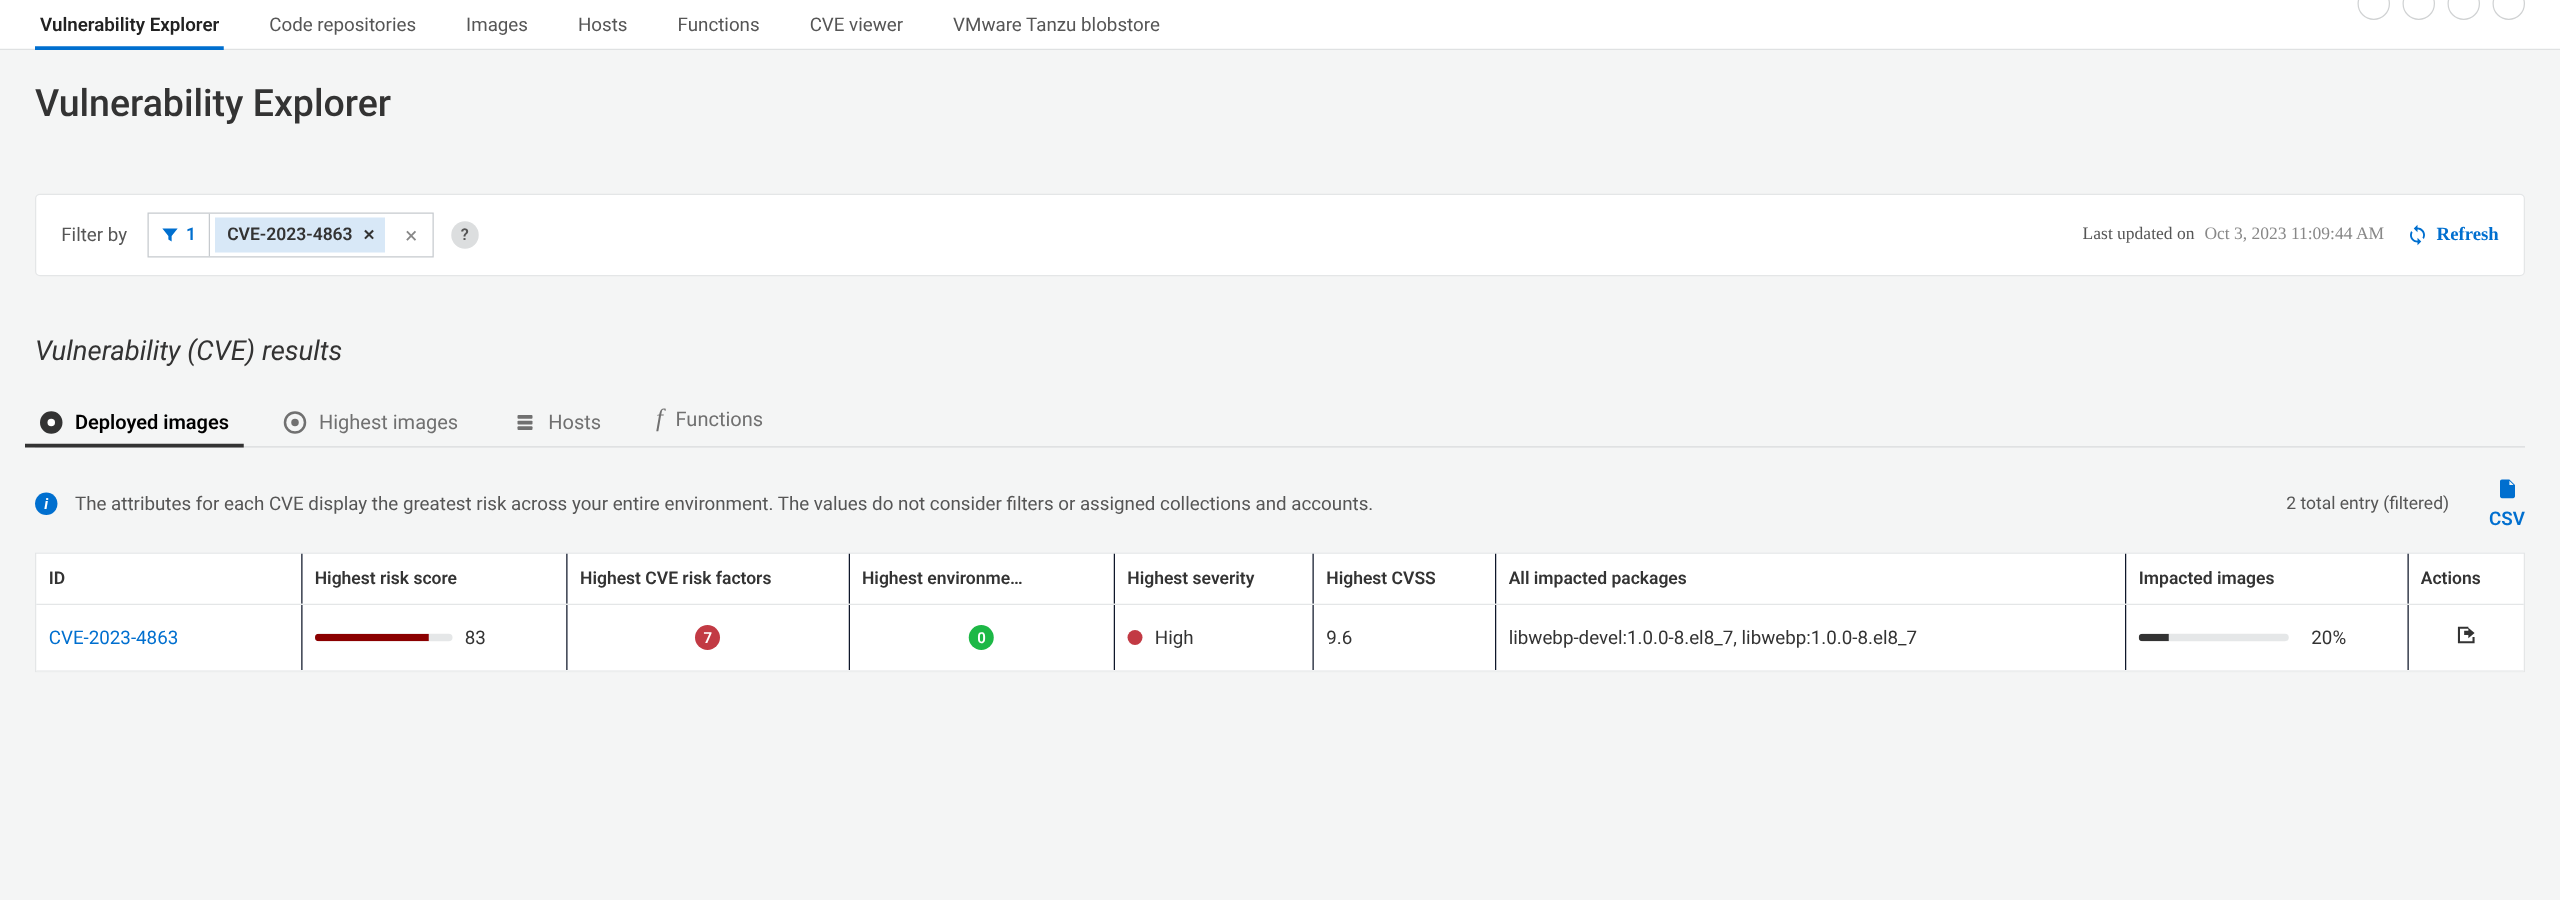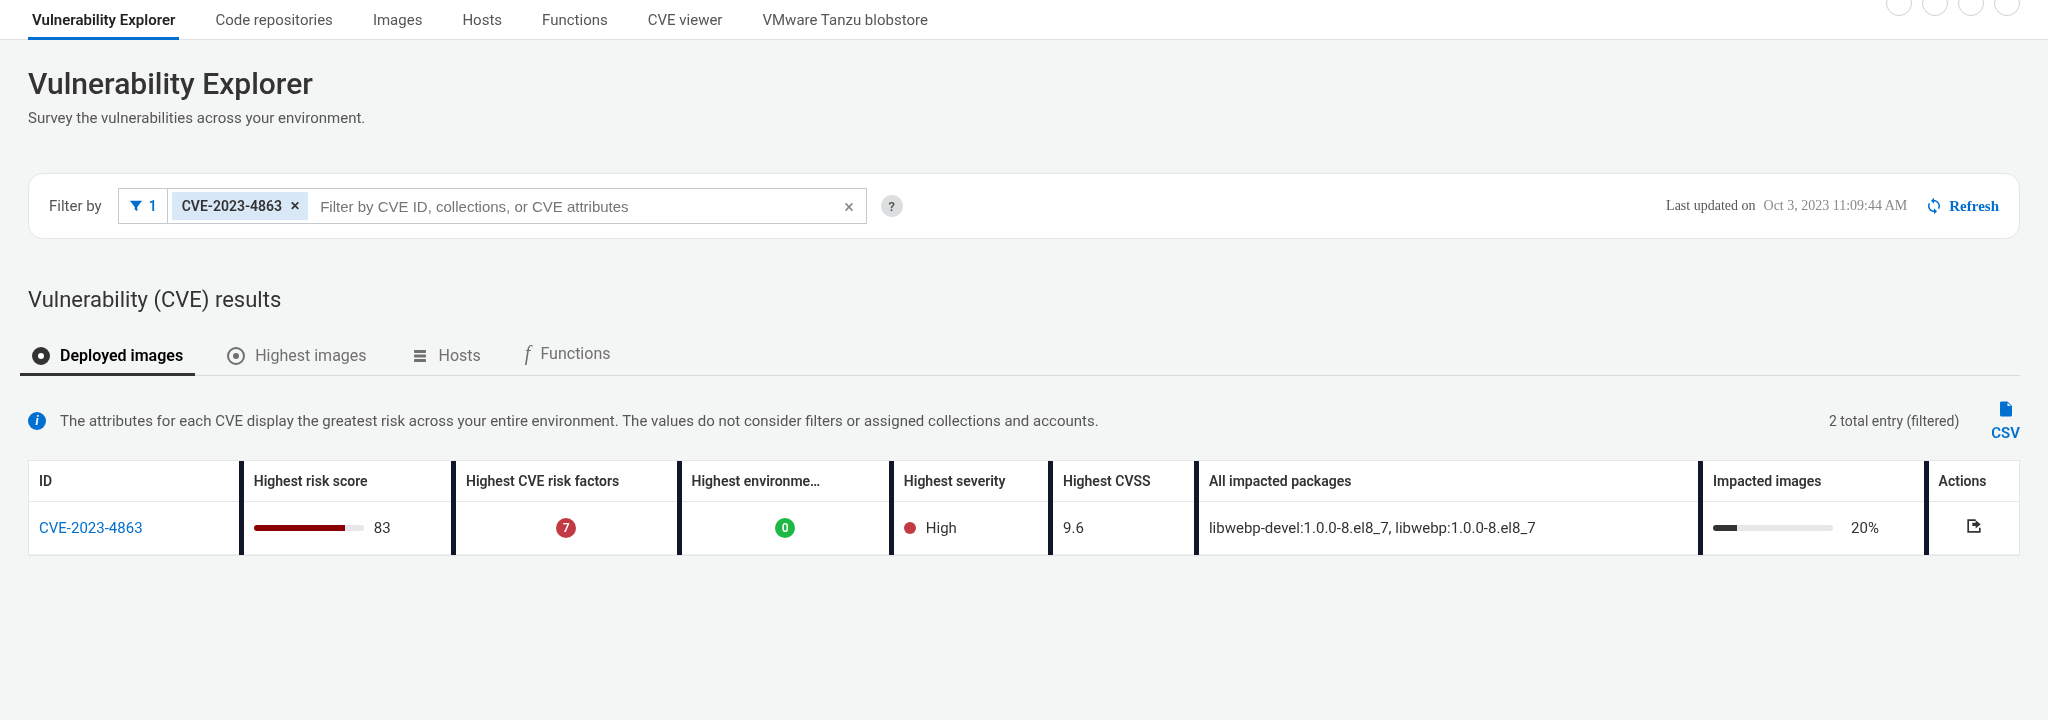--- a/index.html
+++ b/index.html
@@ -6,34 +6,34 @@
 body { font-family: -apple-system, BlinkMacSystemFont, "Segoe UI", Roboto, Helvetica, Arial, sans-serif; background: #f4f5f5; color: #333; font-size: 14px; width: 2048px; }
 .main-tabs { display: flex; background: #fff; border-bottom: 1px solid #dfe1e2; padding: 0 28px; gap: 32px; height: 40px; align-items: center; position: relative; }
 .main-tab { color: #565656; cursor: pointer; font-size: 15px; padding: 10px 4px; position: relative; }
 .main-tab.active { color: #222; font-weight: 600; }
 .main-tab.active::after { content: ""; position: absolute; left: 0; right: 0; bottom: -1px; height: 3px; background: #006fcf; }
 .header-icons { position: absolute; right: 28px; top: -10px; display: flex; gap: 10px; }
 .header-icon-circle { width: 26px; height: 26px; border: 1px solid #d0d2d3; border-radius: 50%; }
 .page-header { padding: 26px 28px 10px; }
 .page-title { font-size: 30px; font-weight: 500; color: #333; margin-bottom: 8px; }
 .page-subtitle { font-size: 15px; color: #565656; }
-.filter-panel { background: #fff; margin: 36px 28px 0; padding: 14px 20px; border: 1px solid #e4e6e7; border-radius: 15px; display: flex; align-items: center; }
+.filter-panel { background: #fff; margin: 36px 28px 0; padding: 14px 20px; border: 1px solid #e4e6e7; border-radius: 4px; display: flex; align-items: center; }
 .filter-label { color: #565656; font-size: 15px; margin-right: 16px; }
 .filter-pill { display: flex; align-items: center; border: 1px solid #c6cace; height: 36px; }
 .filter-count { display: flex; align-items: center; gap: 6px; padding: 0 10px; border-right: 1px solid #c6cace; height: 100%; color: #006fcf; font-weight: 600; }
 .filter-chip { display: flex; align-items: center; background: #d8e8f7; height: 28px; padding: 0 6px 0 10px; margin: 0 4px; color: #333; font-weight: 600; font-size: 14px; gap: 6px; }
 .filter-chip .x { cursor: pointer; font-size: 12px; padding: 0 2px; }
 .filter-input { border: none; outline: none; font-size: 15px; color: #707070; flex: 1; height: 100%; padding: 0 8px; width: 520px; }
 .filter-clear { color: #888; cursor: pointer; padding: 0 12px; font-size: 18px; }
 .help-circle { width: 22px; height: 22px; border-radius: 50%; background: #dcdedf; color: #555; display: flex; align-items: center; justify-content: center; font-size: 13px; font-weight: 600; margin-left: 14px; cursor: pointer; }
 .filter-right { margin-left: auto; display: flex; align-items: center; gap: 8px; font-family: Liberation Serif, serif; }
 .last-updated-label { color: #565656; font-size: 14px; }
 .last-updated-value { color: #888; font-size: 14px; margin-right: 10px; }
 .refresh { display: flex; align-items: center; gap: 6px; color: #006fcf; font-weight: 600; cursor: pointer; font-size: 15px; }
-.results-title { font-size: 22px; color: #333; padding: 48px 28px 0; }
+.results-title { font-size: 22px; color: #333; padding: 48px 28px 0; font-style: italic; }
 .result-tabs { display: flex; border-bottom: 1px solid #d8dadb; margin: 20px 28px 0; gap: 36px; align-items: flex-end; }
 .result-tab { display: flex; align-items: center; gap: 10px; padding: 10px 4px; color: #707070; cursor: pointer; font-size: 16px; position: relative; }
 .result-tab.active { color: #000000; font-weight: 600; }
 .result-tab.active::after { content: ""; position: absolute; left: -8px; right: -8px; bottom: -1px; height: 3px; background: #333; }
 .dot-icon { width: 18px; height: 18px; border-radius: 50%; border: 2px solid currentColor; display: flex; align-items: center; justify-content: center; }
 .dot-icon::after { content: ""; width: 6px; height: 6px; background: currentColor; border-radius: 50%; }
 .dot-icon.filled { background: #333; border-color: #333; }
 .dot-icon.filled::after { background: #fff; }
 .info-row { display: flex; align-items: center; padding: 24px 28px 12px; gap: 14px; }
 .info-icon { width: 18px; height: 18px; border-radius: 50%; background: #006fcf; color: #fff; display: flex; align-items: center; justify-content: center; font-weight: 700; font-size: 12px; font-style: italic; }
@@ -49,21 +49,21 @@
 .risk-bar { width: 110px; height: 6px; background: #e5e7e8; border-radius: 3px; overflow: hidden; }
 .risk-bar-fill { height: 100%; background: #8b0000; }
 .badge { display: inline-flex; align-items: center; justify-content: center; min-width: 20px; height: 20px; border-radius: 10px; color: #fff; font-size: 12px; font-weight: 600; padding: 0 6px; }
 .badge-red { background: #c23a44; }
 .badge-green { background: #1db846; }
 .sev-cell { display: flex; align-items: center; gap: 10px; }
 .sev-dot { width: 12px; height: 12px; border-radius: 50%; background: #c23a44; }
 .impact-cell { display: flex; align-items: center; gap: 18px; }
 .impact-bar { width: 120px; height: 6px; background: #e5e7e8; border-radius: 3px; overflow: hidden; }
 .impact-bar-fill { height: 100%; background: #333; }
-th + th, td + td { border-left: 5px solid #0f172a; }
+th + th, td + td { border-left: 1px solid #0f172a; }
 .col-id { width: 160px; }
 .col-risk { width: 160px; }
 .col-factors { width: 170px; }
 .col-env { width: 160px; }
 .col-sev { width: 120px; }
 .col-cvss { width: 110px; }
 .col-pkg { width: 380px; }
 .col-impact { width: 170px; }
 .col-actions { width: 70px; }
 .filter-icon-svg { width: 14px; height: 14px; fill: #006fcf; }
@@ -85,37 +85,35 @@
   <div class="header-icons">
     <div class="header-icon-circle"></div>
     <div class="header-icon-circle"></div>
     <div class="header-icon-circle"></div>
     <div class="header-icon-circle"></div>
   </div>
 </div>
 
 <div class="page-header">
   <div class="page-title">Vulnerability Explorer</div>
-  <div class="page-subtitle">Survey the vulnerabilities across your environment.</div>
 </div>
 
 <div class="filter-panel">
   <span class="filter-label">Filter by</span>
   <div class="filter-pill">
     <div class="filter-count">
       <svg class="filter-icon-svg" viewBox="0 0 16 16">
           <path d="M1 2h14l-5.5 7v5l-3-2v-3z"></path>
         </svg>
       <span>1</span>
     </div>
     <div class="filter-chip">
       <span>CVE-2023-4863</span>
       <span class="x">✕</span>
     </div>
-    <input class="filter-input" placeholder="Filter by CVE ID, collections, or CVE attributes" style="">
     <span class="filter-clear">×</span>
   </div>
   <div class="help-circle">?</div>
   <div class="filter-right">
     <span class="last-updated-label">Last updated on</span>
     <span class="last-updated-value">Oct 3, 2023 11:09:44 AM</span>
     <div class="refresh">
       <svg class="refresh-icon-svg" viewBox="0 0 24 24">
           <path d="M12 4V1L8 5l4 4V6c3.3 0 6 2.7 6 6 0 1-.3 2-.7 2.8l1.5 1.5C19.5 15 20 13.6 20 12c0-4.4-3.6-8-8-8zm0 14c-3.3 0-6-2.7-6-6 0-1 .3-2 .7-2.8L5.2 7.7C4.5 9 4 10.4 4 12c0 4.4 3.6 8 8 8v3l4-4-4-4v3z"></path>
         </svg>

